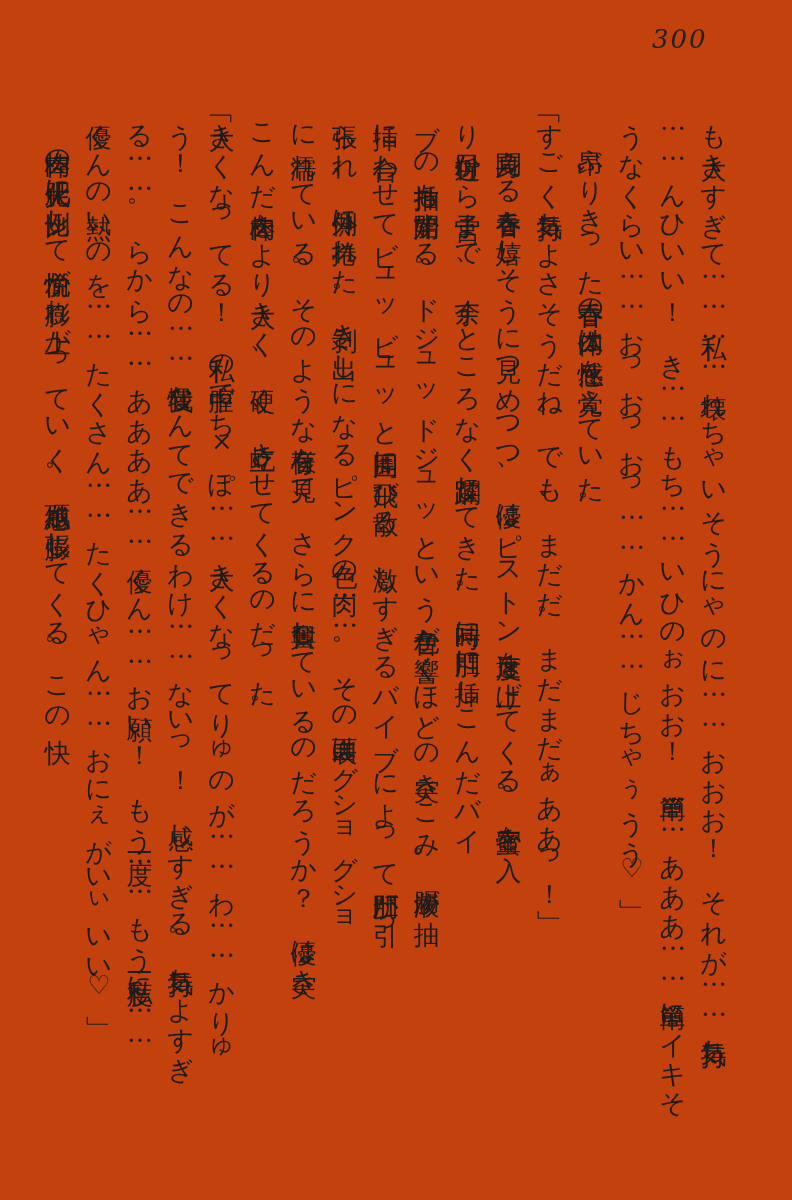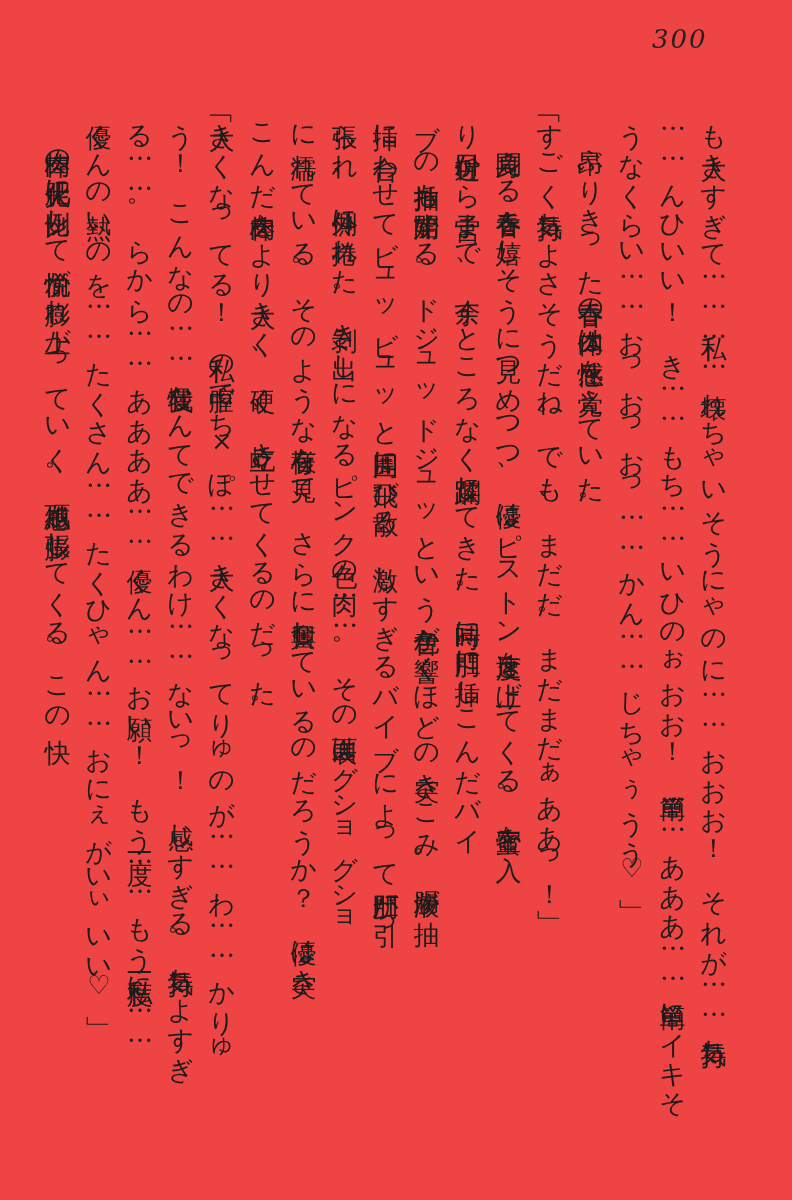--- a/index.html
+++ b/index.html
@@ -4,21 +4,21 @@
 <style>
   html, body {
     margin: 0;
     padding: 0;
     background: #ffffff;
   }
   .page {
     position: relative;
     width: 792px;
     height: 1200px;
-    background: #ef4444;
+    background: #c2410c;
     overflow: hidden;
     font-family: "DejaVu Serif", "Liberation Serif", serif;
     color: #1c1c1c;
   }
   .page-number {
     position: absolute;
     top: 24px;
     left: 652px;
     font-size: 26px;
     font-style: italic;

